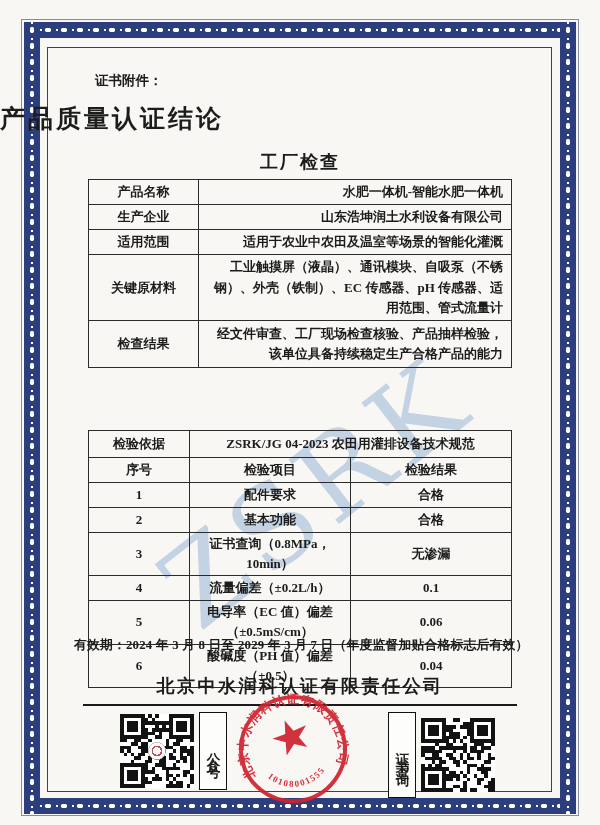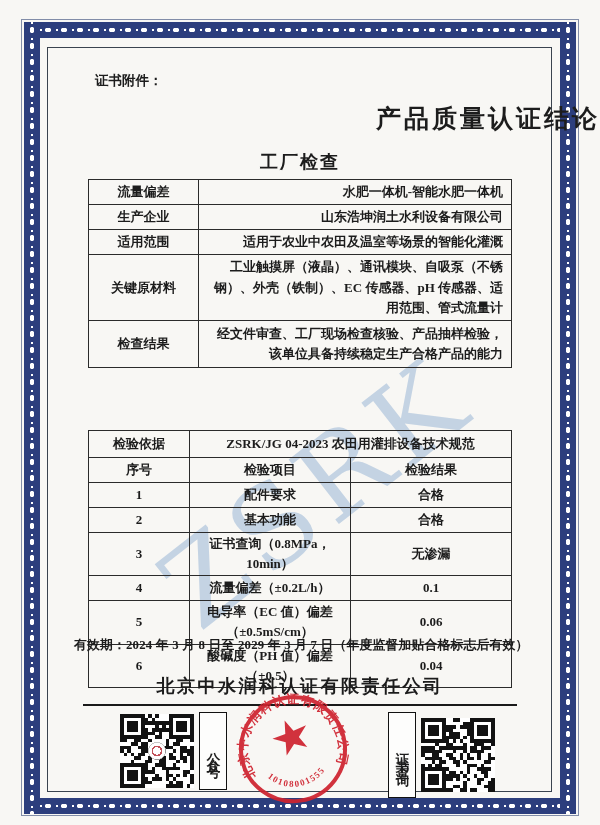--- a/index.html
+++ b/index.html
@@ -41,21 +41,21 @@
     font-size:112px; letter-spacing:8px; font-weight:400;
     color:rgba(118,157,202,0.40);
     transform:rotate(-38deg); transform-origin:center;
     pointer-events:none; white-space:nowrap;
   }
 
   .content{ position:absolute; inset:0; z-index:1; }
 
   
   .attachment{ position:absolute; left:95px; top:72px; font-size:13.5px; font-weight:bold; }
-  .doc-title{ position:absolute; left:0; right:0; top:102px; text-align:right;
+  .doc-title{ position:absolute; left:0; right:0; top:102px; text-align:left;
     font-size:25px; font-weight:bold; letter-spacing:3px; }
   .section-title{ position:absolute; left:0; right:0; text-align:center;
     font-size:18px; font-weight:bold; letter-spacing:2px; }
   .section-1{ top:150px; } .section-2{ top:404px; }
 
   
   table{ border-collapse:collapse; table-layout:fixed; position:absolute;
     left:88px; width:424px; background:transparent; }
   .t1{ top:179px; } .t2{ top:430px; }
   td,th{ border:1px solid #2b2b2b; font-size:13px; font-weight:bold;
@@ -105,21 +105,21 @@
 
   <div class="content">
 
     <div class="attachment">证书附件：</div>
     <div class="doc-title">产品质量认证结论</div>
     <div class="section-title section-1">工厂检查</div>
 
     <table class="t1">
       <tbody>
           <tr style="height:24px;">
-        <td class="lbl">流量偏差</td>
+        <td class="lbl">产品名称</td>
         <td class="val">水肥一体机-智能水肥一体机</td>
       </tr>
       <tr style="height:24px;">
         <td class="lbl">生产企业</td>
         <td class="val">山东浩坤润土水利设备有限公司</td>
       </tr>
       <tr style="height:23px;">
         <td class="lbl">适用范围</td>
         <td class="val">适用于农业中农田及温室等场景的智能化灌溉</td>
       </tr>

